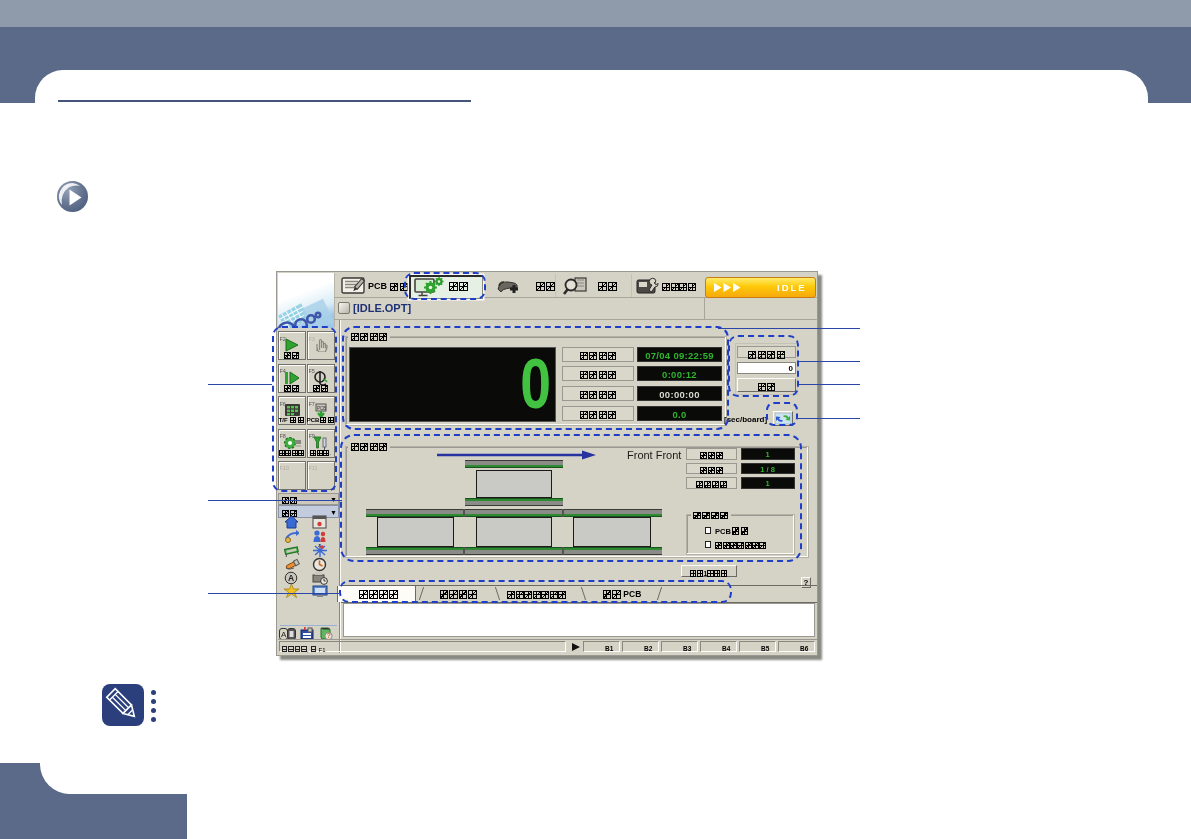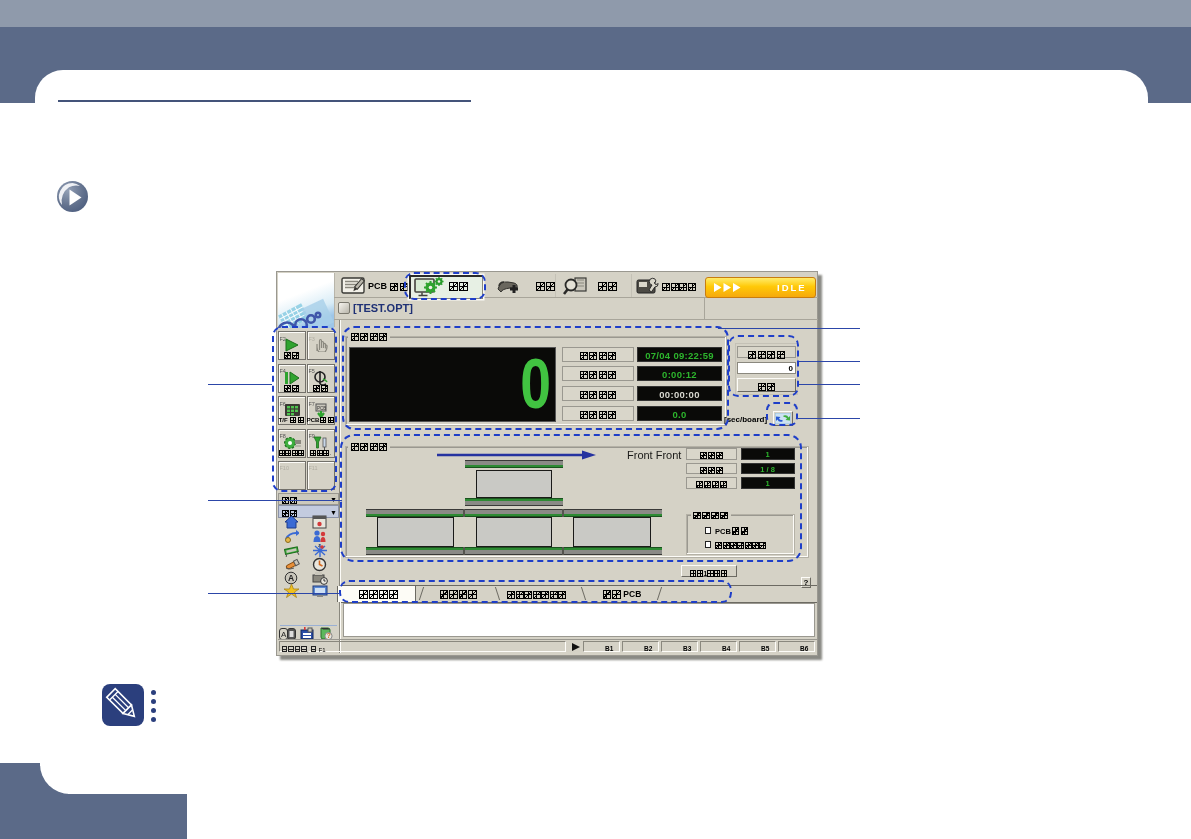--- a/index.html
+++ b/index.html
@@ -132,21 +132,21 @@
 <rect x="3" y="6" width="8" height="5" fill="#d9d6ca"></rect>
 <path d="M20 5 a3.4 3.4 0 1 0 -4 4 l-3 5 2.4 2 3.4-5 a3.4 3.4 0 0 0 3.4-3.4 l-2.4 1 -1.6-1.6z" fill="#d9d6ca" stroke="#222" stroke-width="0.9"></path>
 </svg>
 <div class="a" style="left:385px;top:9.5px;"><i class="cj" style="width:8px;height:8px;margin:0 0.3px;"></i><i class="cj" style="width:8px;height:8px;margin:0 0.3px;"></i><i class="cj" style="width:8px;height:8px;margin:0 0.3px;"></i><i class="cj" style="width:8px;height:8px;margin:0 0.3px;"></i></div>
 <div class="a" style="left:428px;top:5px;width:111px;height:21px;background:linear-gradient(#ffec6a,#ffc908 45%,#f6a90c);border:1.5px solid #c87d10;border-radius:3px"></div>
 <div class="a" style="left:437px;top:10.5px;"><svg width="28" height="9" viewBox="0 0 28 9">
         <path d="M0 0 l7.5 4.5 -7.5 4.5z M9.5 0 l7.5 4.5 -7.5 4.5z M19 0 l7.5 4.5 -7.5 4.5z" fill="#fff"></path>
       </svg></div>
 <div class="a" style="left:500px;top:10px;"><b style="font-size:9.5px;color:#fff;letter-spacing:2px">IDLE</b></div>
 <div class="a" style="left:61px;top:30px;width:12px;height:12px;background:linear-gradient(135deg,#f6f4ee,#b8b5aa);border:1px solid #7a786e;border-radius:2px"></div>
-<div class="a" style="left:76px;top:30px;"><b style="font-size:11px;color:#1f3175">[TEST.OPT]</b></div>
+<div class="a" style="left:76px;top:30px;"><b style="font-size:11px;color:#1f3175">[IDLE.OPT]</b></div>
 <div class="a" style="left:62px;top:48px;width:1px;height:333px;background:#8a887e"></div>
 <div class="a" style="left:63px;top:48px;width:1px;height:333px;background:#fdfcf8"></div>
 <div class="a" style="left:0.5px;top:59px;width:28px;height:29px;background:#d5d2c6;border:1px solid #72706a;box-shadow:1px 1px 0 #fdfcf8 inset"></div>
 <div class="a" style="left:2.5px;top:60.5px;"><span style="font-size:5.5px;color:#555">F2</span></div>
 <div class="a" style="left:6.5px;top:66px;"><svg width="16" height="14" viewBox="0 0 16 14">
         <path d="M2 1 L14 7 2 13Z" fill="#2fa32f" stroke="#1d6e1d"></path>
       </svg></div>
 <div class="a" style="left:0.5px;top:80px;">
       <div style="width:28px;text-align:center;font-size:6px;color:#000;white-space:nowrap"><i class="cj" style="width:7px;height:7px;margin:0 0.75px;"></i><i class="cj" style="width:7px;height:7px;margin:0 0.75px;"></i></div>
     </div>

